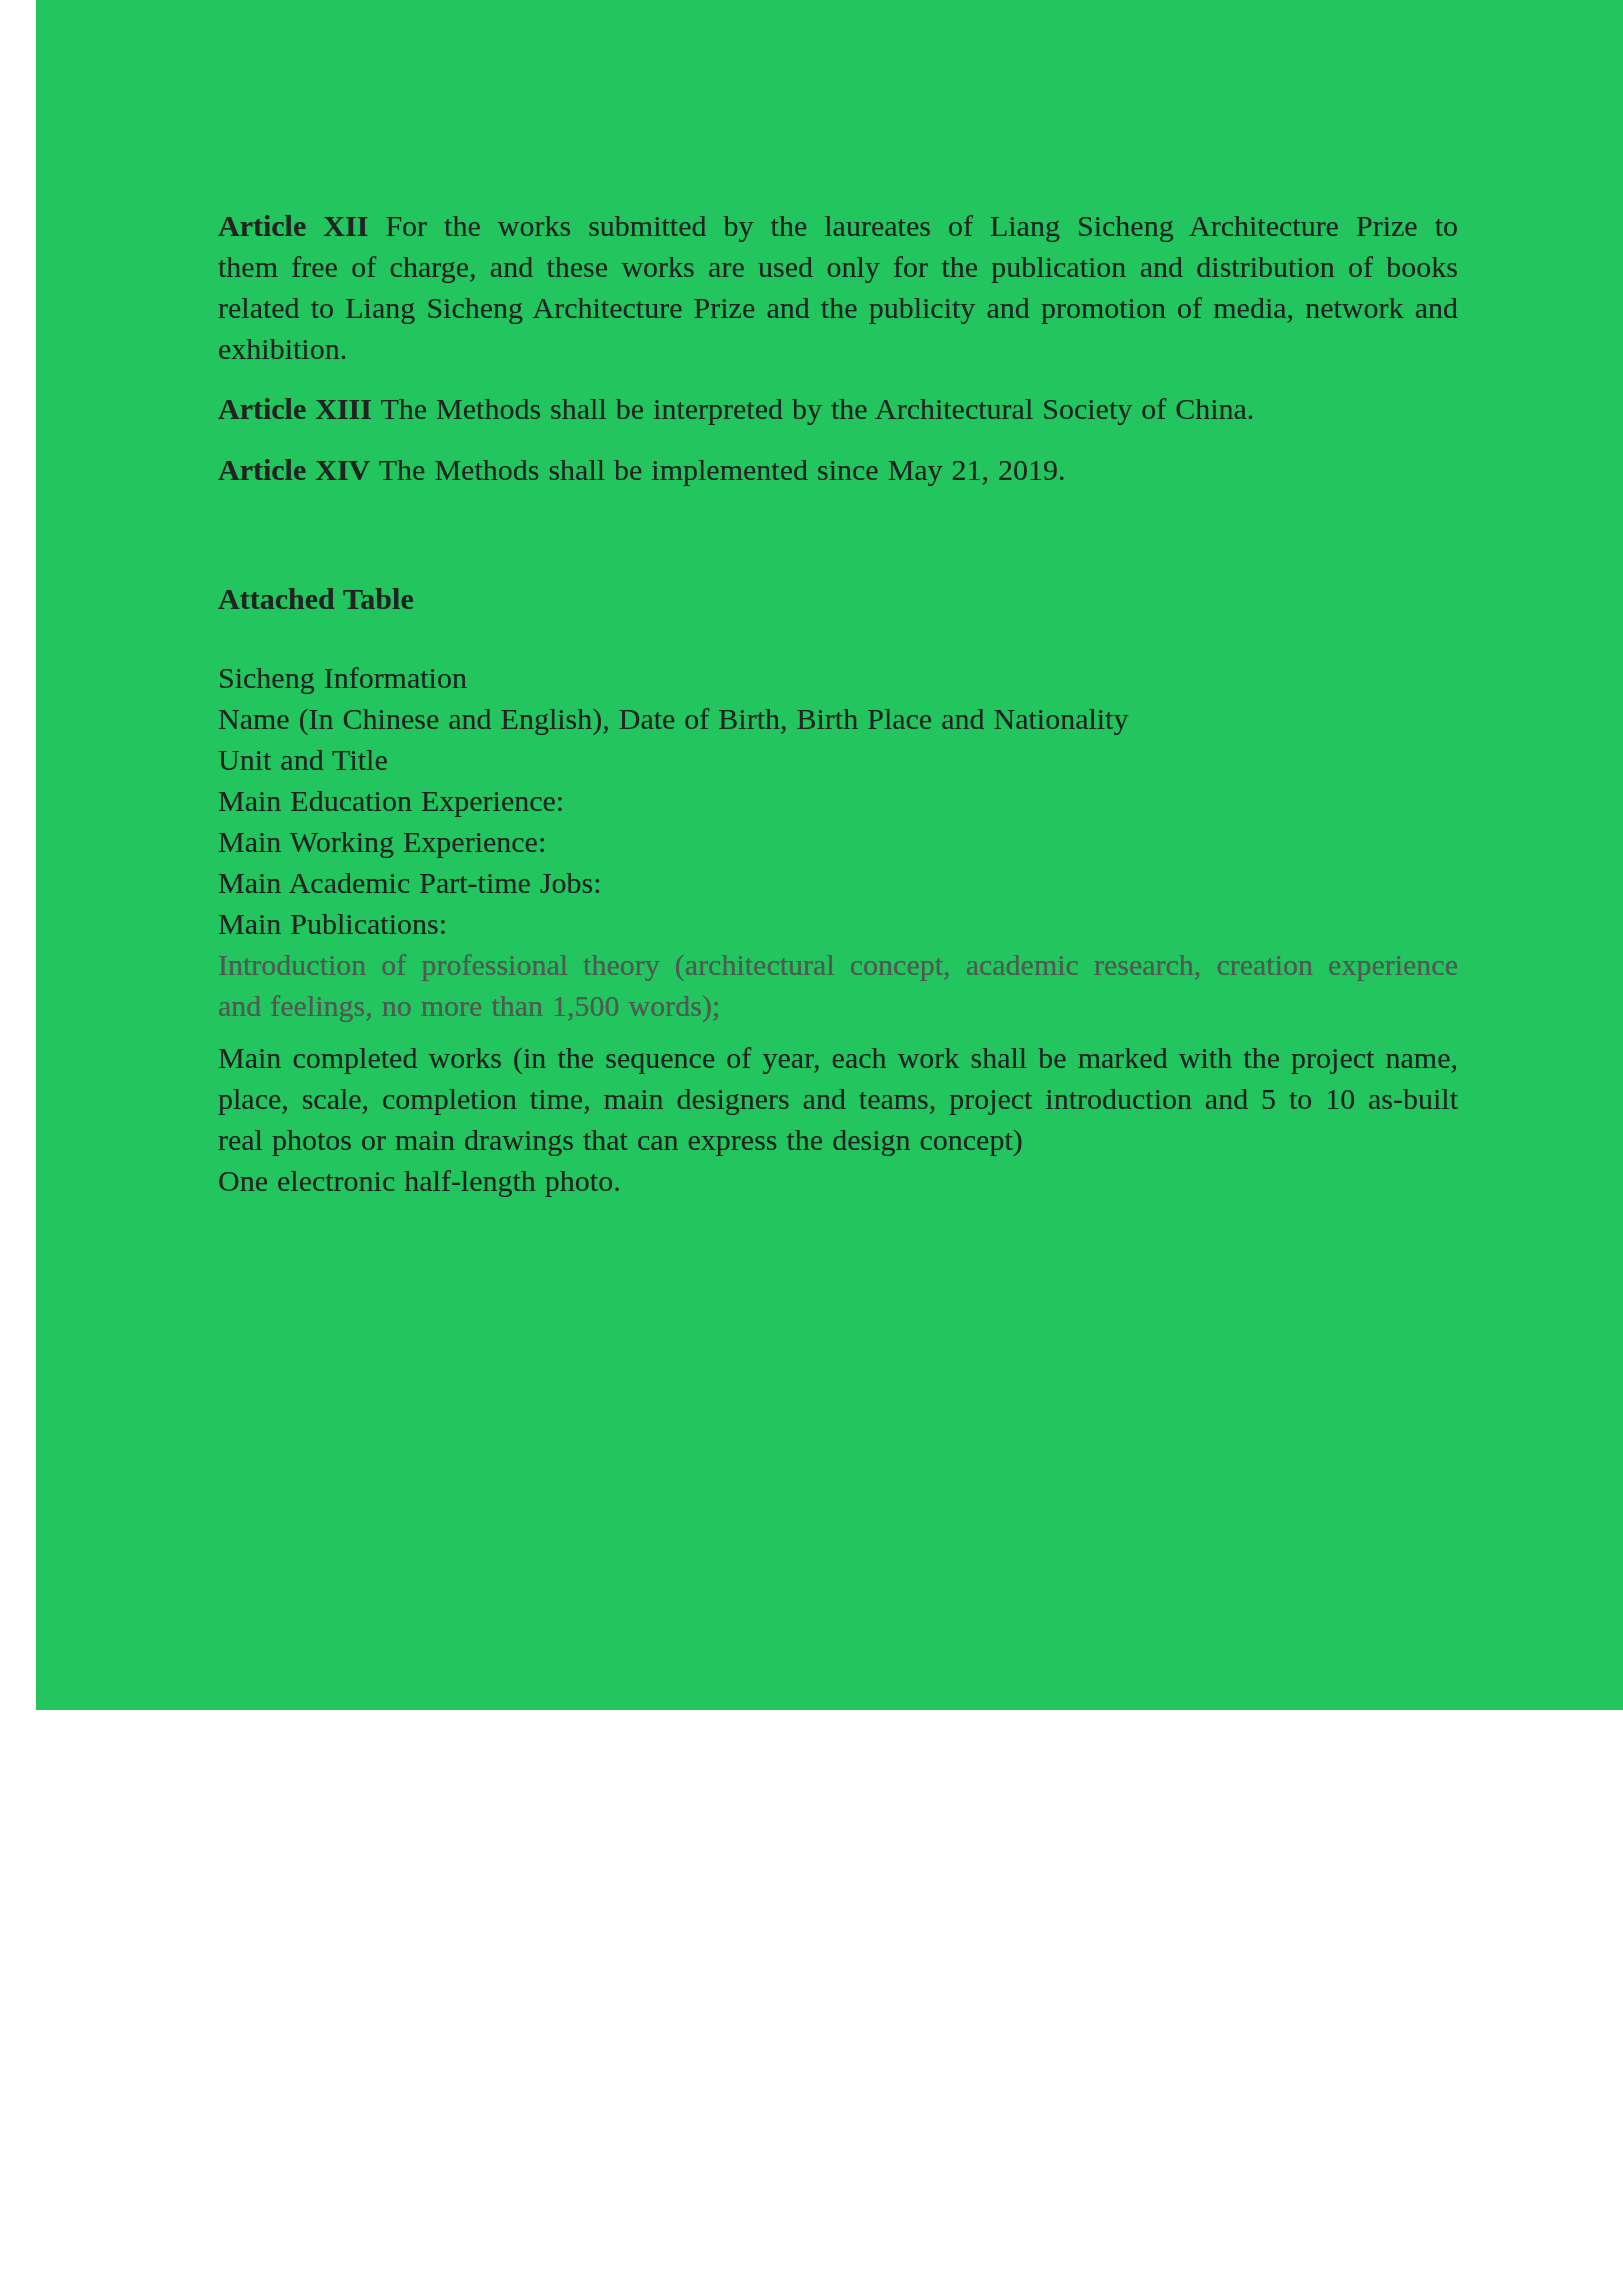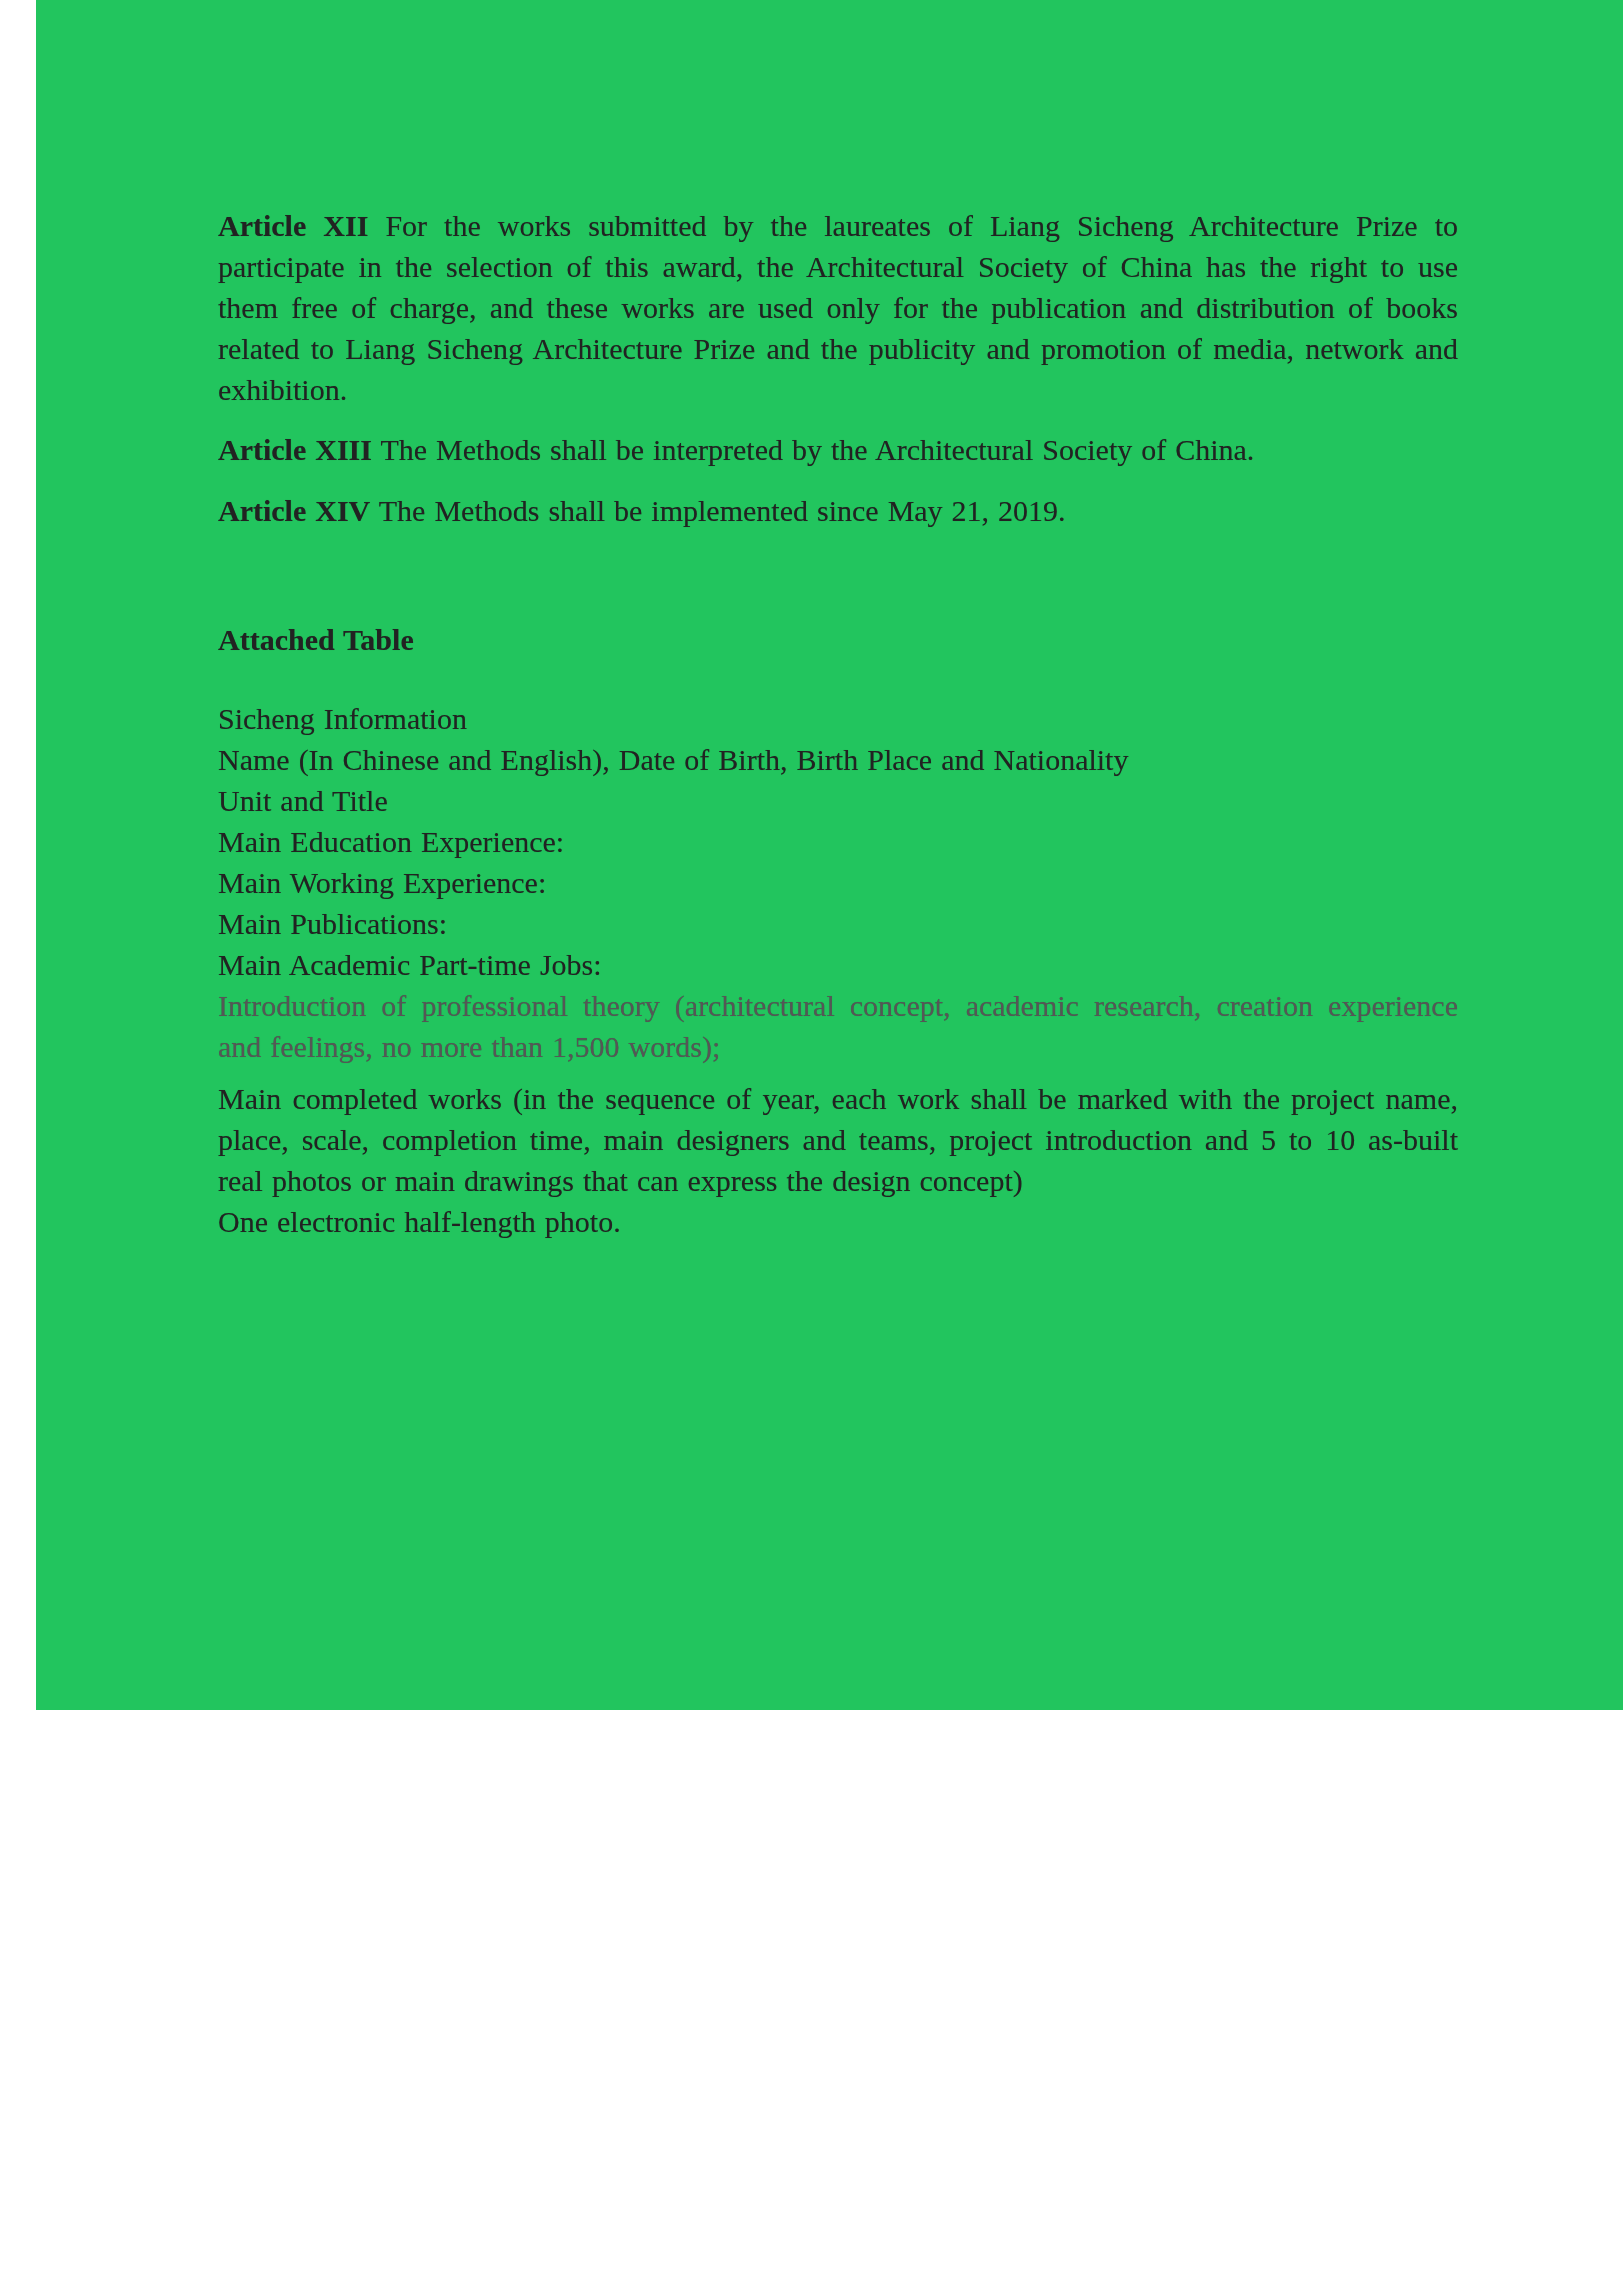--- a/index.html
+++ b/index.html
@@ -60,21 +60,20 @@
 </style>
 </head>
 <body>
 
 <div class="sheet">
 
   <div class="content">
 
     <section class="par-article-xii">
       <div class="line jl"><span class="b">Article XII</span> <span>For the works submitted by the laureates of Liang Sicheng Architecture Prize to</span></div>
-      <div class="line jl">participate in the selection of this award, the Architectural Society of China has the right to use</div>
       <div class="line jl">them free of charge, and these works are used only for the publication and distribution of books</div>
       <div class="line jl">related to Liang Sicheng Architecture Prize and the publicity and promotion of media, network and</div>
       <div class="line">exhibition.</div>
     </section>
 
     <section class="par-article-xiii">
       <div class="line"><span class="b">Article XIII</span> <span>The Methods shall be interpreted by the Architectural Society of China.</span></div>
     </section>
 
     <section class="par-article-xiv">
@@ -84,22 +83,22 @@
     <section class="attached-heading">
       <div class="line b">Attached Table</div>
     </section>
 
     <section class="list-block">
       <div class="line">Sicheng Information</div>
       <div class="line">Name (In Chinese and English), Date of Birth, Birth Place and Nationality</div>
       <div class="line">Unit and Title</div>
       <div class="line">Main Education Experience:</div>
       <div class="line">Main Working Experience:</div>
+      <div class="line">Main Academic Part-time Jobs:</div>
       <div class="line">Main Publications:</div>
-      <div class="line">Main Academic Part-time Jobs:</div>
     </section>
 
     <section class="theory-block muted">
       <div class="line jl">Introduction of professional theory (architectural concept, academic research, creation experience</div>
       <div class="line">and feelings, no more than 1,500 words);</div>
     </section>
 
     <section class="works-block">
       <div class="line jl">Main completed works (in the sequence of year, each work shall be marked with the project name,</div>
       <div class="line jl">place, scale, completion time, main designers and teams, project introduction and 5 to 10 as-built</div>

